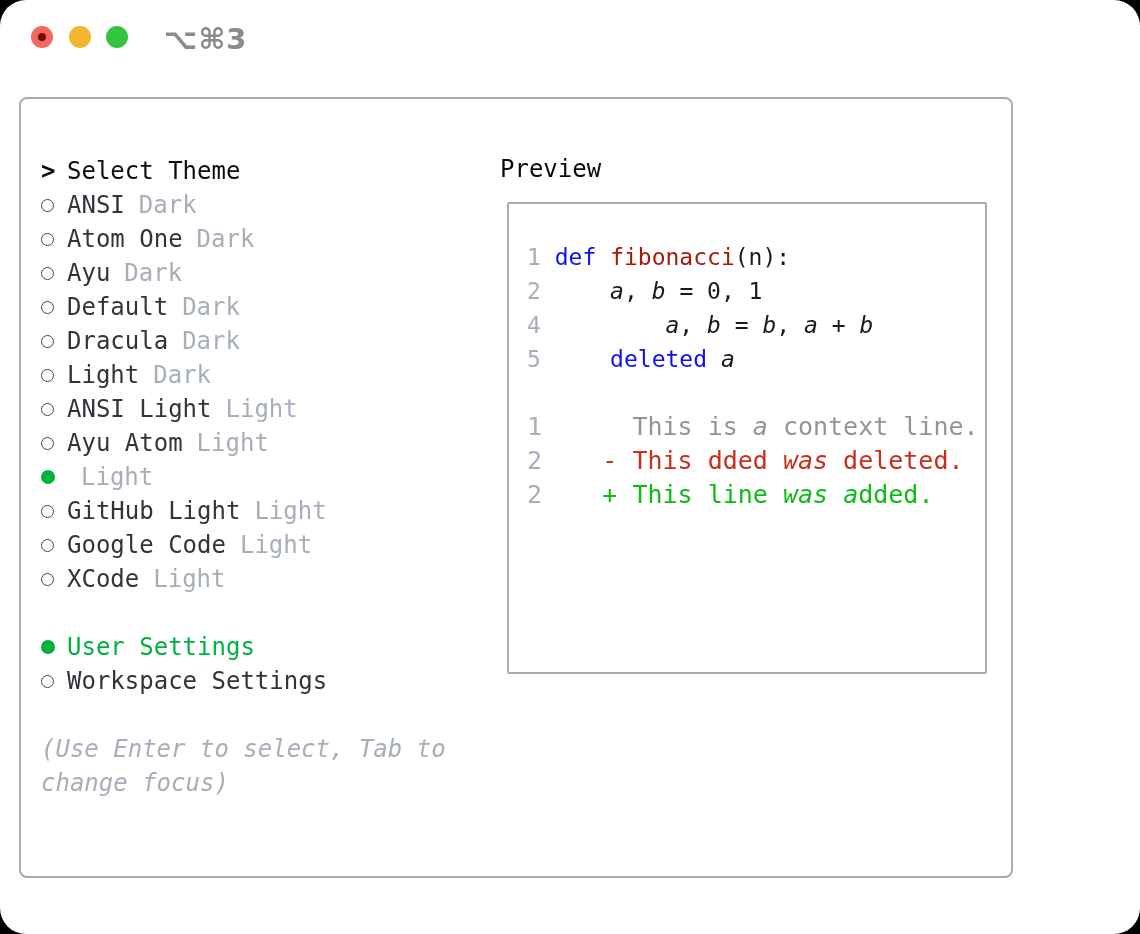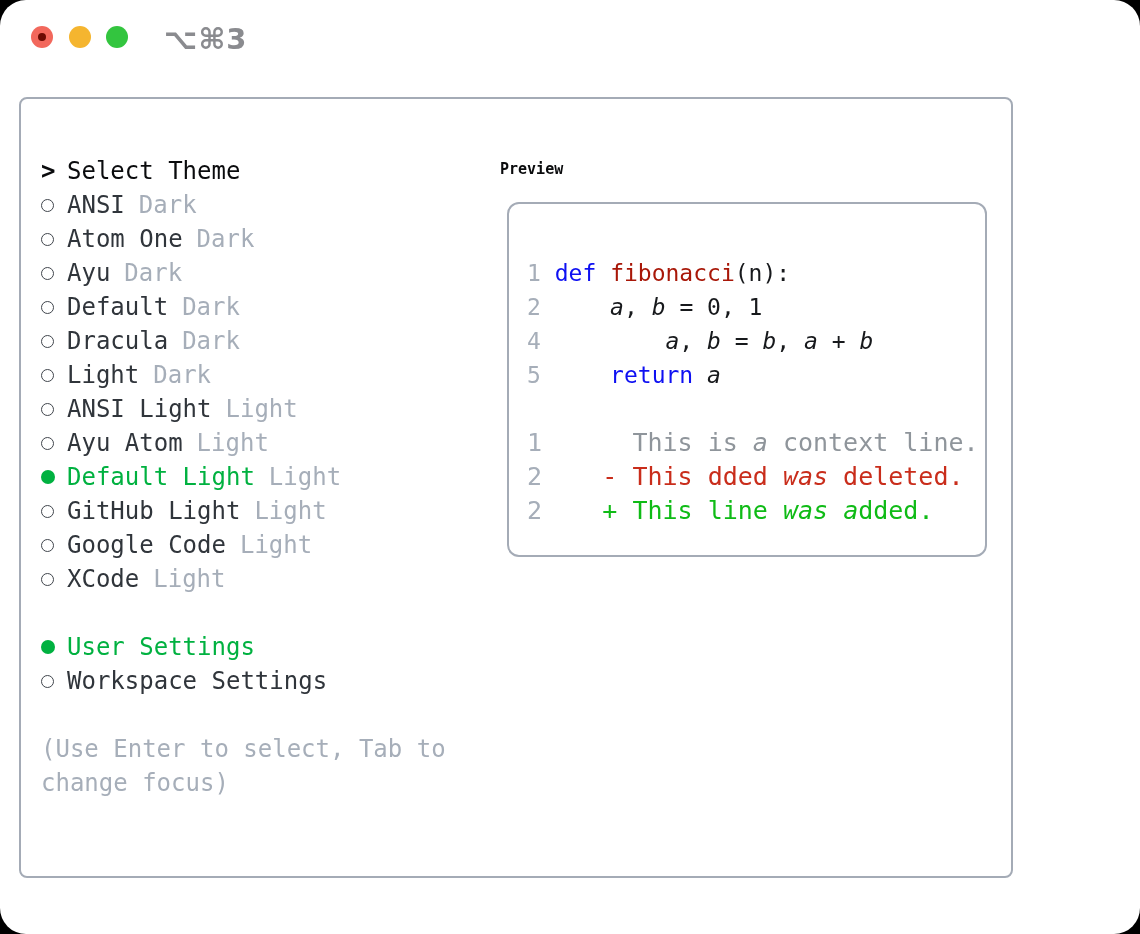--- a/index.html
+++ b/index.html
@@ -36,28 +36,28 @@
   .bullet{width:26px; flex:none; display:flex; align-items:center;}
   .radio{width:13px; height:13px; border:1.5px solid #41464d; border-radius:50%;}
   .radio.selected{width:14px; height:14px; border:none; background:var(--green);}
   .prompt{font-weight:bold; color:var(--black);}
   .hdr{font-weight:normal; color:var(--black);}
   .name.sel{color:var(--green);}
   .suffix{color:var(--muted); margin-left:14px;}
   .apply-hdr{color:var(--black);}
   .opt-label.sel{color:var(--green);}
   .spacer34{height:34px;}
-  .hint{font-size:24px; line-height:34px; color:var(--muted); white-space:pre;}
+  .hint{font-size:24px; line-height:34px; color:var(--muted); white-space:pre;font-style:italic;}
 
   
   .right-col{position:absolute; left:479px; top:55px; width:500px;}
-  .preview-hdr{height:34px; line-height:30px; font-size:15px; font-weight:bold; color:var(--black);}
-  .preview-box{margin-left:7px; margin-top:14px; width:480px; height:355px;
-               border:2px solid var(--border); border-radius:12px; background:#fff;
-               padding:52px 0 0 18px; overflow:hidden;}
+  .preview-hdr{height:34px; line-height:30px; font-size:24px; font-weight:normal; color:var(--black);}
+  .preview-box{margin-left:7px; margin-top:14px; width:480px; height:472px;
+               border:2px solid var(--border); border-radius:2px; background:#fff;
+               padding:36px 0 0 18px; overflow:hidden;}
   .code-line{height:34px; line-height:34px; font-size:23px; white-space:pre; color:var(--plain);}
   .code-line.diff{font-size:25px;}
   .c-num{color:var(--muted);}
   .c-kw{color:var(--kw);}
   .c-fn{color:var(--fn);}
   .c-pl{color:var(--plain);}
   .c-var{color:var(--plain); font-style:italic;}
   .c-ctx{color:var(--ctx);}
   .c-del{color:var(--del);}
   .c-add{color:var(--add);}
@@ -86,21 +86,21 @@
 
       <div>
           <div class="row"><span class="bullet"><span class="radio"></span></span><span class="name">ANSI</span><span class="suffix">Dark</span></div>
           <div class="row"><span class="bullet"><span class="radio"></span></span><span class="name">Atom One</span><span class="suffix">Dark</span></div>
           <div class="row"><span class="bullet"><span class="radio"></span></span><span class="name">Ayu</span><span class="suffix">Dark</span></div>
           <div class="row"><span class="bullet"><span class="radio"></span></span><span class="name">Default</span><span class="suffix">Dark</span></div>
           <div class="row"><span class="bullet"><span class="radio"></span></span><span class="name">Dracula</span><span class="suffix">Dark</span></div>
           <div class="row"><span class="bullet"><span class="radio"></span></span><span class="name">Light</span><span class="suffix">Dark</span></div>
           <div class="row"><span class="bullet"><span class="radio"></span></span><span class="name">ANSI Light</span><span class="suffix">Light</span></div>
           <div class="row"><span class="bullet"><span class="radio"></span></span><span class="name">Ayu Atom</span><span class="suffix">Light</span></div>
-          <div class="row"><span class="bullet"><span class="radio selected"></span></span><span class="name sel">Default Light</span><span class="suffix">Light</span></div>
+          <div class="row"><span class="bullet"><span class="radio selected"></span></span><span class="suffix">Light</span></div>
           <div class="row"><span class="bullet"><span class="radio"></span></span><span class="name">GitHub Light</span><span class="suffix">Light</span></div>
           <div class="row"><span class="bullet"><span class="radio"></span></span><span class="name">Google Code</span><span class="suffix">Light</span></div>
           <div class="row"><span class="bullet"><span class="radio"></span></span><span class="name">XCode</span><span class="suffix">Light</span></div>
         </div>
 
       <div class="spacer34"></div>
 
 
       <div>
           <div class="row"><span class="bullet"><span class="radio selected"></span></span><span class="opt-label sel">User Settings</span></div>
@@ -112,21 +112,21 @@
       <div class="hint"><div>(Use Enter to select, Tab to</div><div>change focus)</div></div>
     </div>
 
     <div class="right-col">
       <div class="preview-hdr">Preview</div>
       <div class="preview-box">
         <div>
             <div class="code-line"><span class="c-num">1</span><span class="c-pl"> </span><span class="c-kw">def</span><span class="c-pl"> </span><span class="c-fn">fibonacci</span><span class="c-pl">(n):</span></div>
             <div class="code-line"><span class="c-num">2</span><span class="c-pl">     </span><span class="c-var">a</span><span class="c-pl">, </span><span class="c-var">b</span><span class="c-pl"> = 0, 1</span></div>
             <div class="code-line"><span class="c-num">4</span><span class="c-pl">         </span><span class="c-var">a</span><span class="c-pl">, </span><span class="c-var">b</span><span class="c-pl"> = </span><span class="c-var">b</span><span class="c-pl">, </span><span class="c-var">a</span><span class="c-pl"> + </span><span class="c-var">b</span></div>
-            <div class="code-line"><span class="c-num">5</span><span class="c-pl">     </span><span class="c-kw">return</span><span class="c-pl"> </span><span class="c-var">a</span></div>
+            <div class="code-line"><span class="c-num">5</span><span class="c-pl">     </span><span class="c-kw">deleted</span><span class="c-pl"> </span><span class="c-var">a</span></div>
           </div>
         <div class="spacer34"></div>
         <div>
             <div class="code-line diff"><span class="c-num">1</span><span class="c-pl">      </span><span class="c-ctx">This is </span><span class="c-ctx c-i">a</span><span class="c-ctx"> context line.</span></div>
             <div class="code-line diff"><span class="c-num">2</span><span class="c-pl">    </span><span class="c-del">- This dded </span><span class="c-del c-i">was</span><span class="c-del"> deleted.</span></div>
             <div class="code-line diff"><span class="c-num">2</span><span class="c-pl">    </span><span class="c-add">+ This line </span><span class="c-add c-i">was</span><span class="c-add"> </span><span class="c-add c-i">a</span><span class="c-add">dded.</span></div>
           </div>
       </div>
     </div>
 

